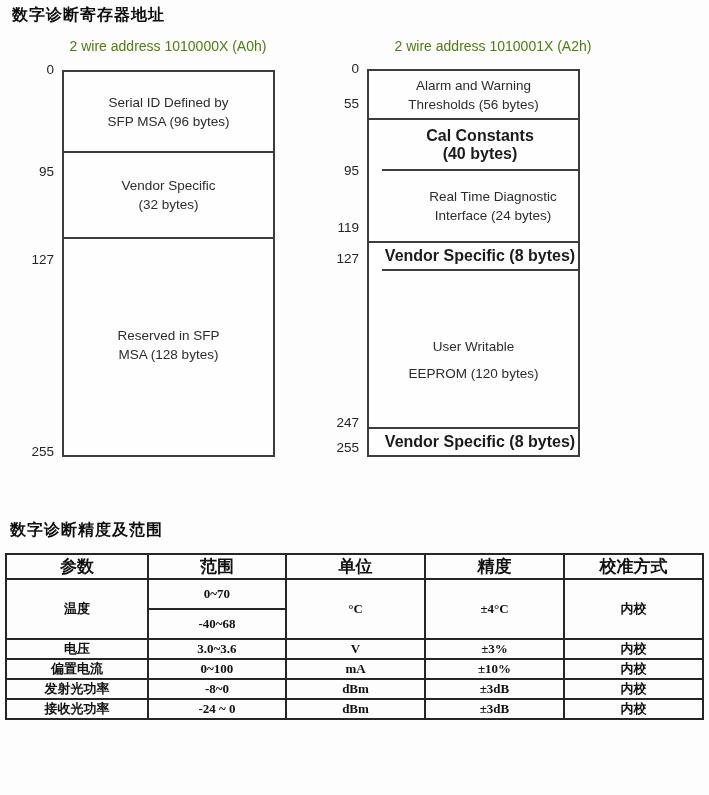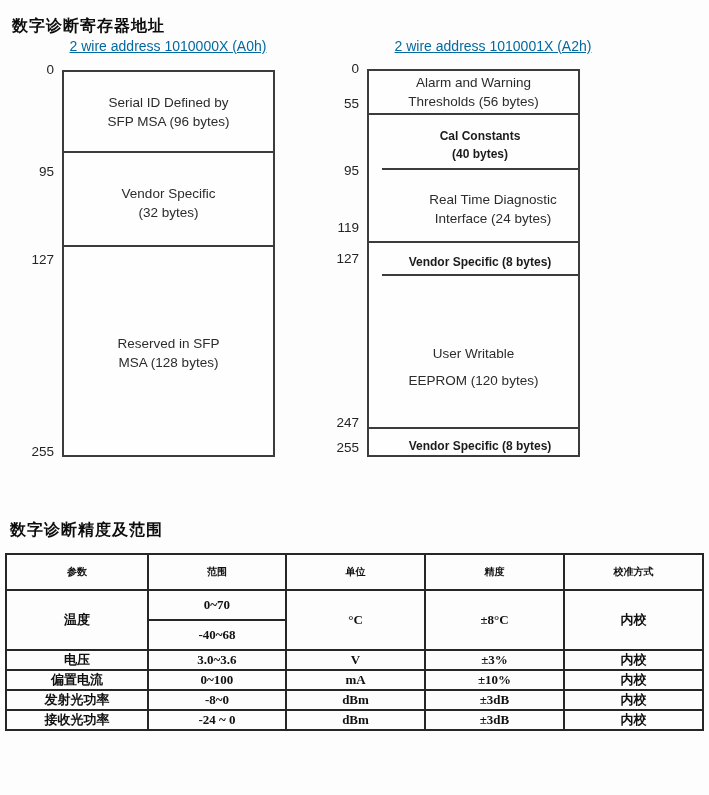--- a/index.html
+++ b/index.html
@@ -10,45 +10,45 @@
     color: #1e1e1e;
   }
   .page {
     position: absolute; left: 0; top: 0; width: 709px; height: 795px;
     background: #fdfdfd; overflow: hidden;
   }
   .doc-title {
     position: absolute; font-weight: bold; font-size: 16px; color: #0d0d0d;
     letter-spacing: 1px;
   }
-  #title-registers { left: 12px; top: 16px; }
+  #title-registers { left: 12px; top: 5px; }
   #title-accuracy  { left: 10px; top: 520px; }
 
   
   .diag-header {
     position: absolute; top: 38px; width: 270px; text-align: center;
-    font-size: 14px; color: #0369a1; white-space: nowrap; text-decoration: underline;
+    font-size: 14px; color: #4d7c0f; white-space: nowrap;
   }
   #hdr-a0 { left: 33px; }
   #hdr-a2 { left: 358px; }
 
   .membox {
     position: absolute; width: 213px; background: #fefefe;
-    border: 2px solid #3c3c3c; display: flex; flex-direction: column; gap: 8px;
+    border: 2px solid #3c3c3c; display: flex; flex-direction: column;
   }
   #box-a0 { left: 62px; top: 70px; height: 387px; }
   #box-a2 { left: 367px; top: 69px; height: 388px; }
 
   .sec {
     display: flex; align-items: center; justify-content: center;
     text-align: center; font-size: 13.5px; line-height: 19px;
     color: #2c2c2c; white-space: pre-line;
     border-bottom: 2px solid #3c3c3c;
   }
-  .sec.small-bold { font-weight: bold; font-size: 12px; line-height: 18px; color: #1b1b1b; margin-left: 13px; }
+  .sec.small-bold { font-weight: bold; font-size: 16px; line-height: 18px; color: #1b1b1b; margin-left: 13px; }
   .sec.last { border-bottom: none; flex: 1; }
 
   .a0-s1 { height: 81px; }
   .a0-s2 { height: 86px; }
   .a0-s3 { padding-bottom: 4px; border-radius: 19px; }
 
   .a2-s1 { height: 49px; }
   .a2-s2 { height: 51px; }
   .a2-s3 { height: 72px; padding-left: 39px; }
   .a2-s4 { height: 28px; }
@@ -64,21 +64,21 @@
   
   table.spec {
     position: absolute; left: 5px; top: 553px; width: 697px;
     border-collapse: collapse; table-layout: fixed;
     font-size: 13px; text-align: center;
   }
   table.spec th, table.spec td {
     border: 2px solid #262626; vertical-align: middle;
     font-weight: bold; padding: 0 2px;
   }
-  table.spec th { height: 36px; font-size: 10px; color: #111; }
+  table.spec th { height: 21px; font-size: 17px; color: #111; }
   table.spec td { height: 19px; color: #111; }
   td.lat, th.lat { font-family: "Liberation Serif", "DejaVu Serif", serif; }
   tr.subrow td { height: 30px; }
 </style>
 </head>
 <body>
 
 <div class="page">
 
   <div class="doc-title" id="title-registers">数字诊断寄存器地址</div>
@@ -135,21 +135,21 @@
         <th>单位</th>
         <th>精度</th>
         <th>校准方式</th>
       </tr>
     </thead>
     <tbody>
       <tr class="subrow">
         <td rowspan="2">温度</td>
         <td class="lat">0~70</td>
         <td rowspan="2" class="lat">°C</td>
-        <td rowspan="2" class="lat">±8°C</td>
+        <td rowspan="2" class="lat">±4°C</td>
         <td rowspan="2">内校</td>
       </tr>
       <tr class="subrow">
         <td class="lat">-40~68</td>
       </tr>
       <tr>
         <td>电压</td>
         <td class="lat">3.0~3.6</td>
         <td class="lat">V</td>
         <td class="lat">±3%</td>

